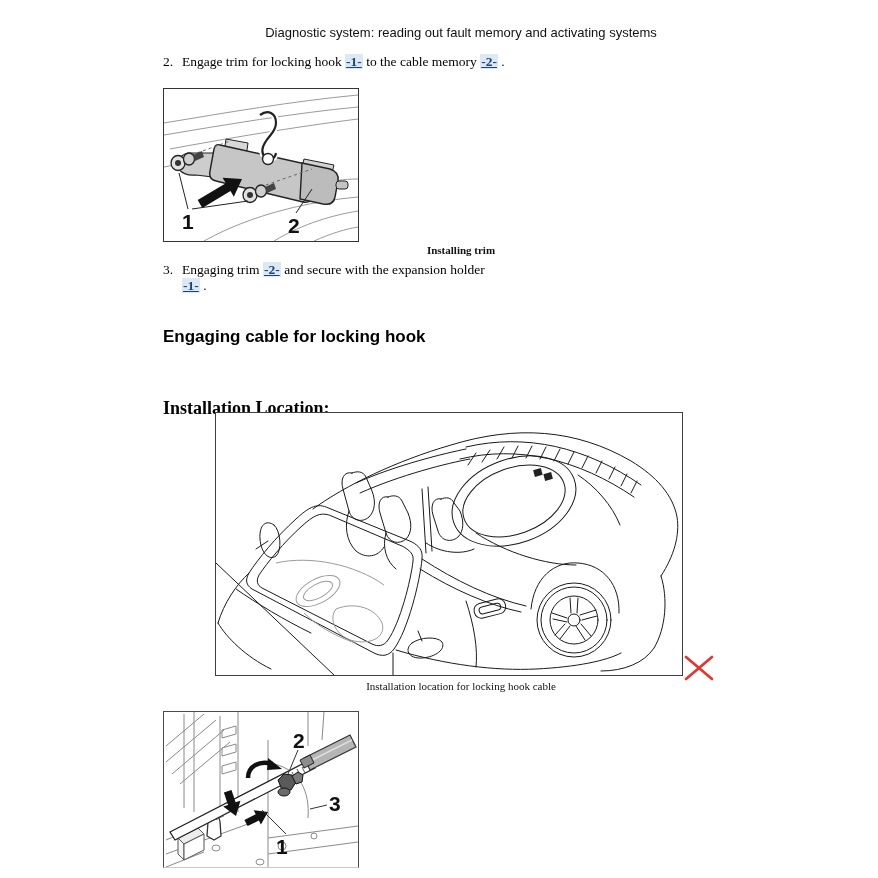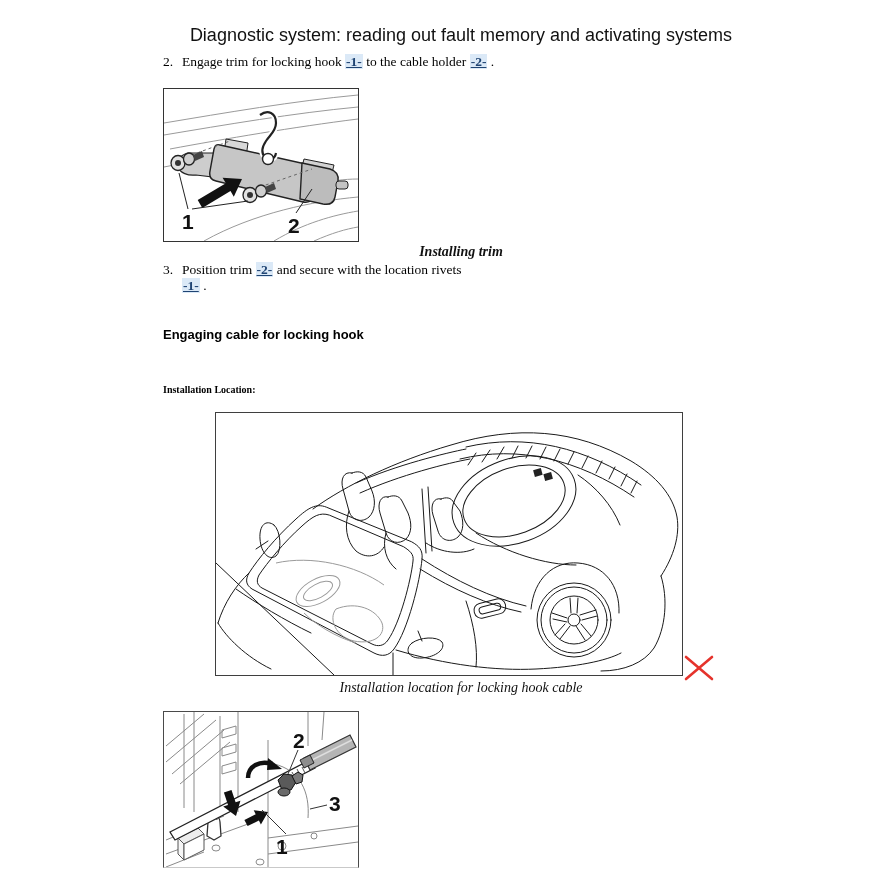--- a/index.html
+++ b/index.html
@@ -3,56 +3,56 @@
 <meta charset="utf-8">
 <style>
   html,body{margin:0;padding:0;}
   body{
     width:878px;height:878px;position:relative;background:#ffffff;
     font-family:"Liberation Serif", serif;color:#000;overflow:hidden;
   }
   .abs{position:absolute;}
   .col-center{left:163px;width:596px;text-align:center;}
 
-  .page-header{top:25px;font-family:"Liberation Sans",sans-serif;font-size:18px;color:#111;}
+  .page-header{top:25px;font-family:"Liberation Sans",sans-serif;font-size:13px;color:#111;}
 
   .step{left:163px;width:560px;font-size:13.5px;line-height:16px;color:#000;}
   .step .num{display:inline-block;width:19px;}
   a.ref{
     color:#1f4473;font-weight:bold;text-decoration:underline;
     background:#dbe9f7;padding:0 1px;cursor:pointer;
   }
   .step-cont{left:182px;font-size:13.5px;line-height:16px;}
 
   .figure{background:#fff;}
   .fig-border{border:1px solid #333;}
   .fig-border-lt{border:1px solid #4a4a4a;border-bottom-color:#c9c9c9;}
   .car-border{border:1.5px solid #3f3f3f;}
 
-  .caption{font-size:14px;font-style:italic;font-weight:600;color:#111;}
+  .caption{font-size:11px;font-weight:600;color:#111;}
 
   .h1{
     left:163px;top:327px;font-family:"Liberation Sans",sans-serif;
-    font-size:13px;font-weight:bold;color:#000;
+    font-size:17px;font-weight:bold;color:#000;
   }
-  .subhead{left:163px;top:384px;font-size:10px;font-weight:bold;}
+  .subhead{left:163px;top:398px;font-size:18px;font-weight:bold;}
 
   svg text.figlabel{
     font-family:"Liberation Sans",sans-serif;font-weight:bold;font-size:21px;fill:#111;
   }
 </style>
 </head>
 <body>
 
 <div class="abs col-center page-header">Diagnostic system: reading out fault memory and activating systems</div>
 
 <div class="abs step" style="top:54px;">
   <span class="num">2.</span><span>Engage trim for locking hook</span>
   <a class="ref">-1-</a>
-  <span>to the cable holder</span>
+  <span>to the cable memory</span>
   <a class="ref">-2-</a>
   <span>.</span>
 </div>
 
 <div class="abs figure fig-border" style="left:163px;top:88px;width:194px;height:152px;">
   <svg width="194" height="152" viewBox="0 0 194 152">
 
     <g stroke="#9a9a9a" fill="none" stroke-width="1">
       <path d="M0,34 C60,24 130,12 194,6"></path>
       <path d="M0,46 C60,36 130,24 194,18"></path>
@@ -105,23 +105,23 @@
       <path d="M132,124 L148,100"></path>
     </g>
     <text class="figlabel" x="18" y="140">1</text>
     <text class="figlabel" x="124" y="144">2</text>
   </svg>
 </div>
 
 <div class="abs col-center caption" style="top:244px;">Installing trim</div>
 
 <div class="abs step" style="top:262px;">
-  <span class="num">3.</span><span>Position trim</span>
+  <span class="num">3.</span><span>Engaging trim</span>
   <a class="ref">-2-</a>
-  <span>and secure with the location rivets</span>
+  <span>and secure with the expansion holder</span>
 </div>
 <div class="abs step-cont" style="top:278px;">
   <a class="ref">-1-</a>
   <span>.</span>
 </div>
 
 <div class="abs h1">Engaging cable for locking hook</div>
 
 <div class="abs subhead">Installation Location:</div>
 

